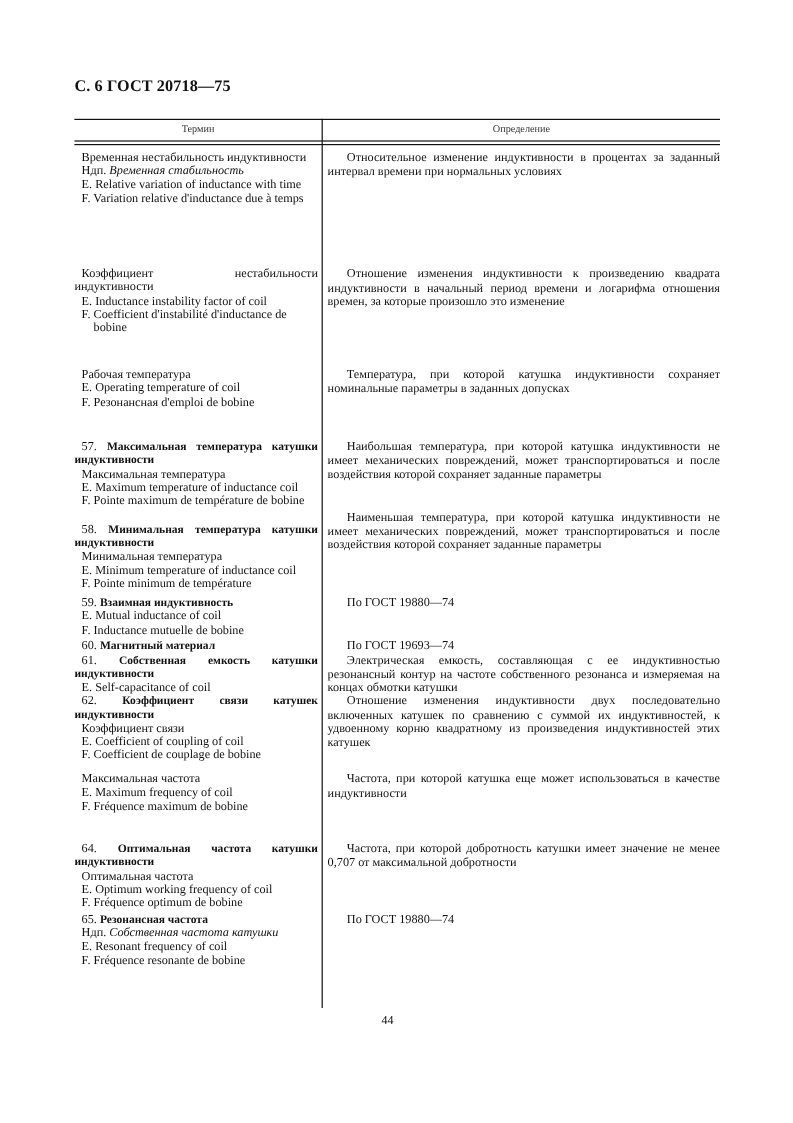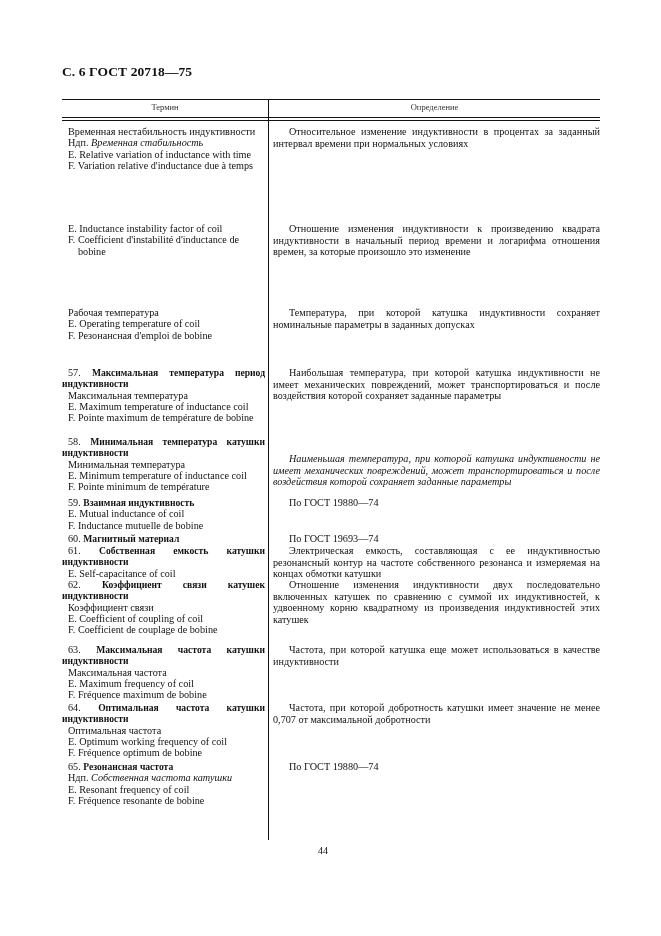--- a/index.html
+++ b/index.html
@@ -37,50 +37,51 @@
       <div class="term" style="top: 27px;">
         <div class="t-i">Временная нестабильность индуктивности</div>
         <div class="t-c"><span>Ндп.</span> <span class="i">Временная стабильность</span></div>
         <div class="t-c">E. Relative variation of inductance with time</div>
         <div class="t-c" style="padding-left:16px;text-indent:-10px">F. Variation relative d'inductance due à temps</div>
       </div>
       <div class="def" style="top: 27px;">
         <p>Относительное изменение индуктивности в процентах за заданный интервал времени при нормальных условиях</p>
       </div>
       <div class="term" style="top: 124px;">
+        <div class="t-i">Коэффициент нестабильности индуктивности</div>
         <div class="t-c">E. Inductance instability factor of coil</div>
         <div class="t-c" style="padding-left:16px;text-indent:-10px">F. Coefficient d'instabilité d'inductance de bobine</div>
       </div>
       <div class="def" style="top: 124px;">
         <p>Отношение изменения индуктивности к произведению квадрата индуктивности в начальный период времени и логарифма отношения времен, за которые произошло это изменение</p>
       </div>
       <div class="term" style="top: 208px;">
         <div class="t-i">Рабочая температура</div>
         <div class="t-c">E. Operating temperature of coil</div>
         <div class="t-c" style="padding-left:16px;text-indent:-10px">F. Резонансная d'emploi de bobine</div>
       </div>
       <div class="def" style="top: 208px;">
         <p>Температура, при которой катушка индуктивности сохраняет номинальные параметры в заданных допусках</p>
       </div>
       <div class="term" style="top: 268px;">
-        <div class="t-i"><span>57.</span> <span class="b">Максимальная температура период индуктивности</span></div>
+        <div class="t-i"><span>57.</span> <span class="b">Максимальная температура катушки индуктивности</span></div>
         <div class="t-i">Максимальная температура</div>
         <div class="t-c">E. Maximum temperature of inductance coil</div>
         <div class="t-c" style="padding-left:16px;text-indent:-10px">F. Pointe maximum de température de bobine</div>
       </div>
       <div class="def" style="top: 268px;">
         <p>Наибольшая температура, при которой катушка индуктивности не имеет механических повреждений, может транспортироваться и после воздействия которой сохраняет заданные параметры</p>
       </div>
       <div class="term" style="top: 337px;">
         <div class="t-i"><span>58.</span> <span class="b">Минимальная температура катушки индуктивности</span></div>
         <div class="t-i">Минимальная температура</div>
         <div class="t-c">E. Minimum temperature of inductance coil</div>
         <div class="t-c" style="padding-left:16px;text-indent:-10px">F. Pointe minimum de température</div>
       </div>
-      <div class="def" style="top: 354px; font-style: italic;">
+      <div class="def" style="top: 327px;">
         <p>Наименьшая температура, при которой катушка индуктивности не имеет механических повреждений, может транспортироваться и после воздействия которой сохраняет заданные параметры</p>
       </div>
       <div class="term" style="top: 398px;">
         <div class="t-i"><span>59.</span> <span class="b">Взаимная индуктивность</span></div>
         <div class="t-c">E. Mutual inductance of coil</div>
         <div class="t-c" style="padding-left:16px;text-indent:-10px">F. Inductance mutuelle de bobine</div>
       </div>
       <div class="def" style="top: 398px;">
         <p>По ГОСТ 19880—74</p>
       </div>
@@ -100,21 +101,20 @@
       <div class="term" style="top: 480px;">
         <div class="t-i"><span>62.</span> <span class="b">Коэффициент связи катушек индуктивности</span></div>
         <div class="t-i">Коэффициент связи</div>
         <div class="t-c">E. Coefficient of coupling of coil</div>
         <div class="t-c" style="padding-left:16px;text-indent:-10px">F. Coefficient de couplage de bobine</div>
       </div>
       <div class="def" style="top: 480px;">
         <p>Отношение изменения индуктивности двух последовательно включенных катушек по сравнению с суммой их индуктивностей, к удвоенному корню квадратному из произведения индуктивностей этих катушек</p>
       </div>
       <div class="term" style="top: 545px;">
-        <div class="t-i"><span>63.</span> <span class="b">Максимальная частота катушки индуктивности</span></div>
         <div class="t-i">Максимальная частота</div>
         <div class="t-c">E. Maximum frequency of coil</div>
         <div class="t-c" style="padding-left:16px;text-indent:-10px">F. Fréquence maximum de bobine</div>
       </div>
       <div class="def" style="top: 545px;">
         <p>Частота, при которой катушка еще может использоваться в качестве индуктивности</p>
       </div>
       <div class="term" style="top: 603px;">
         <div class="t-i"><span>64.</span> <span class="b">Оптимальная частота катушки индуктивности</span></div>
         <div class="t-i">Оптимальная частота</div>

